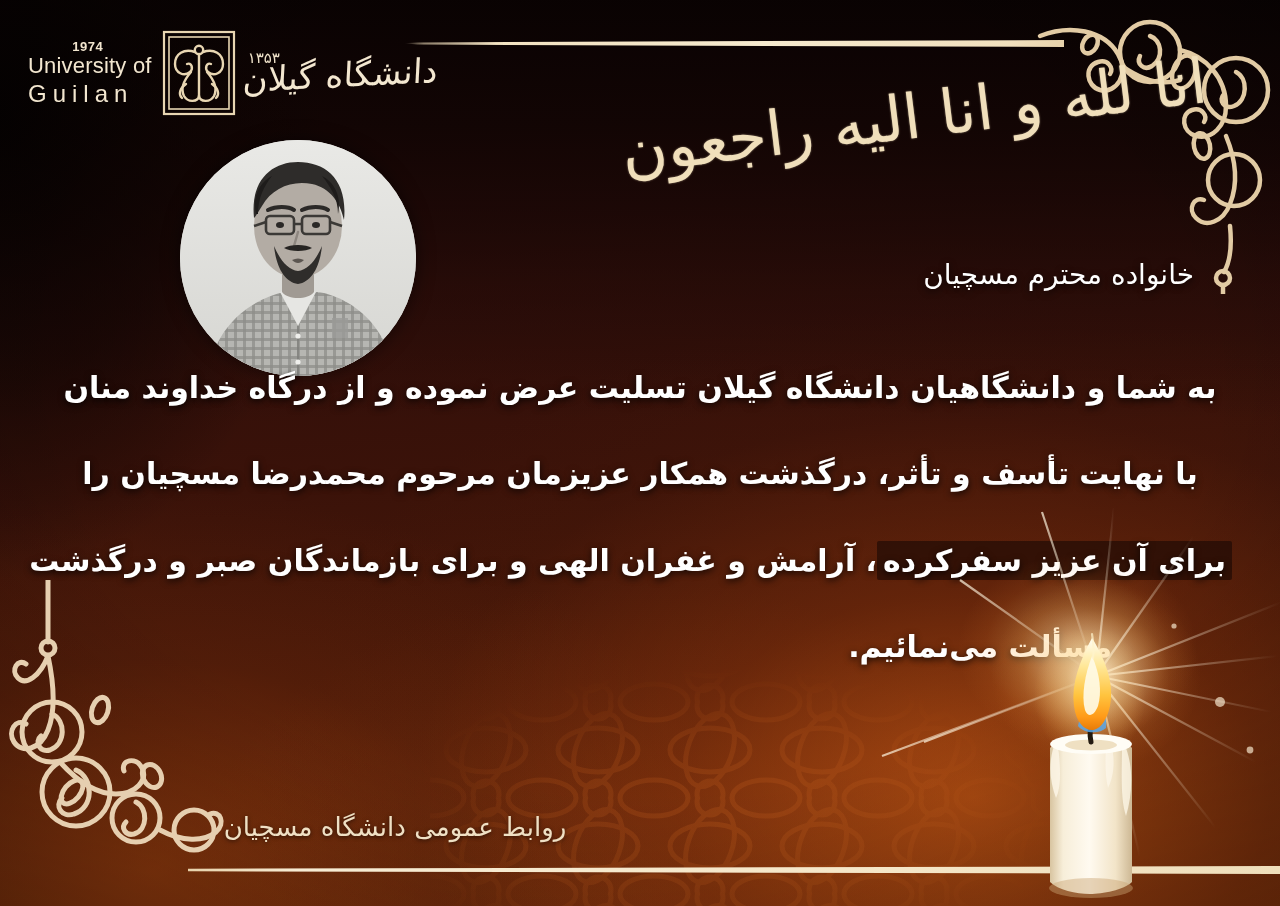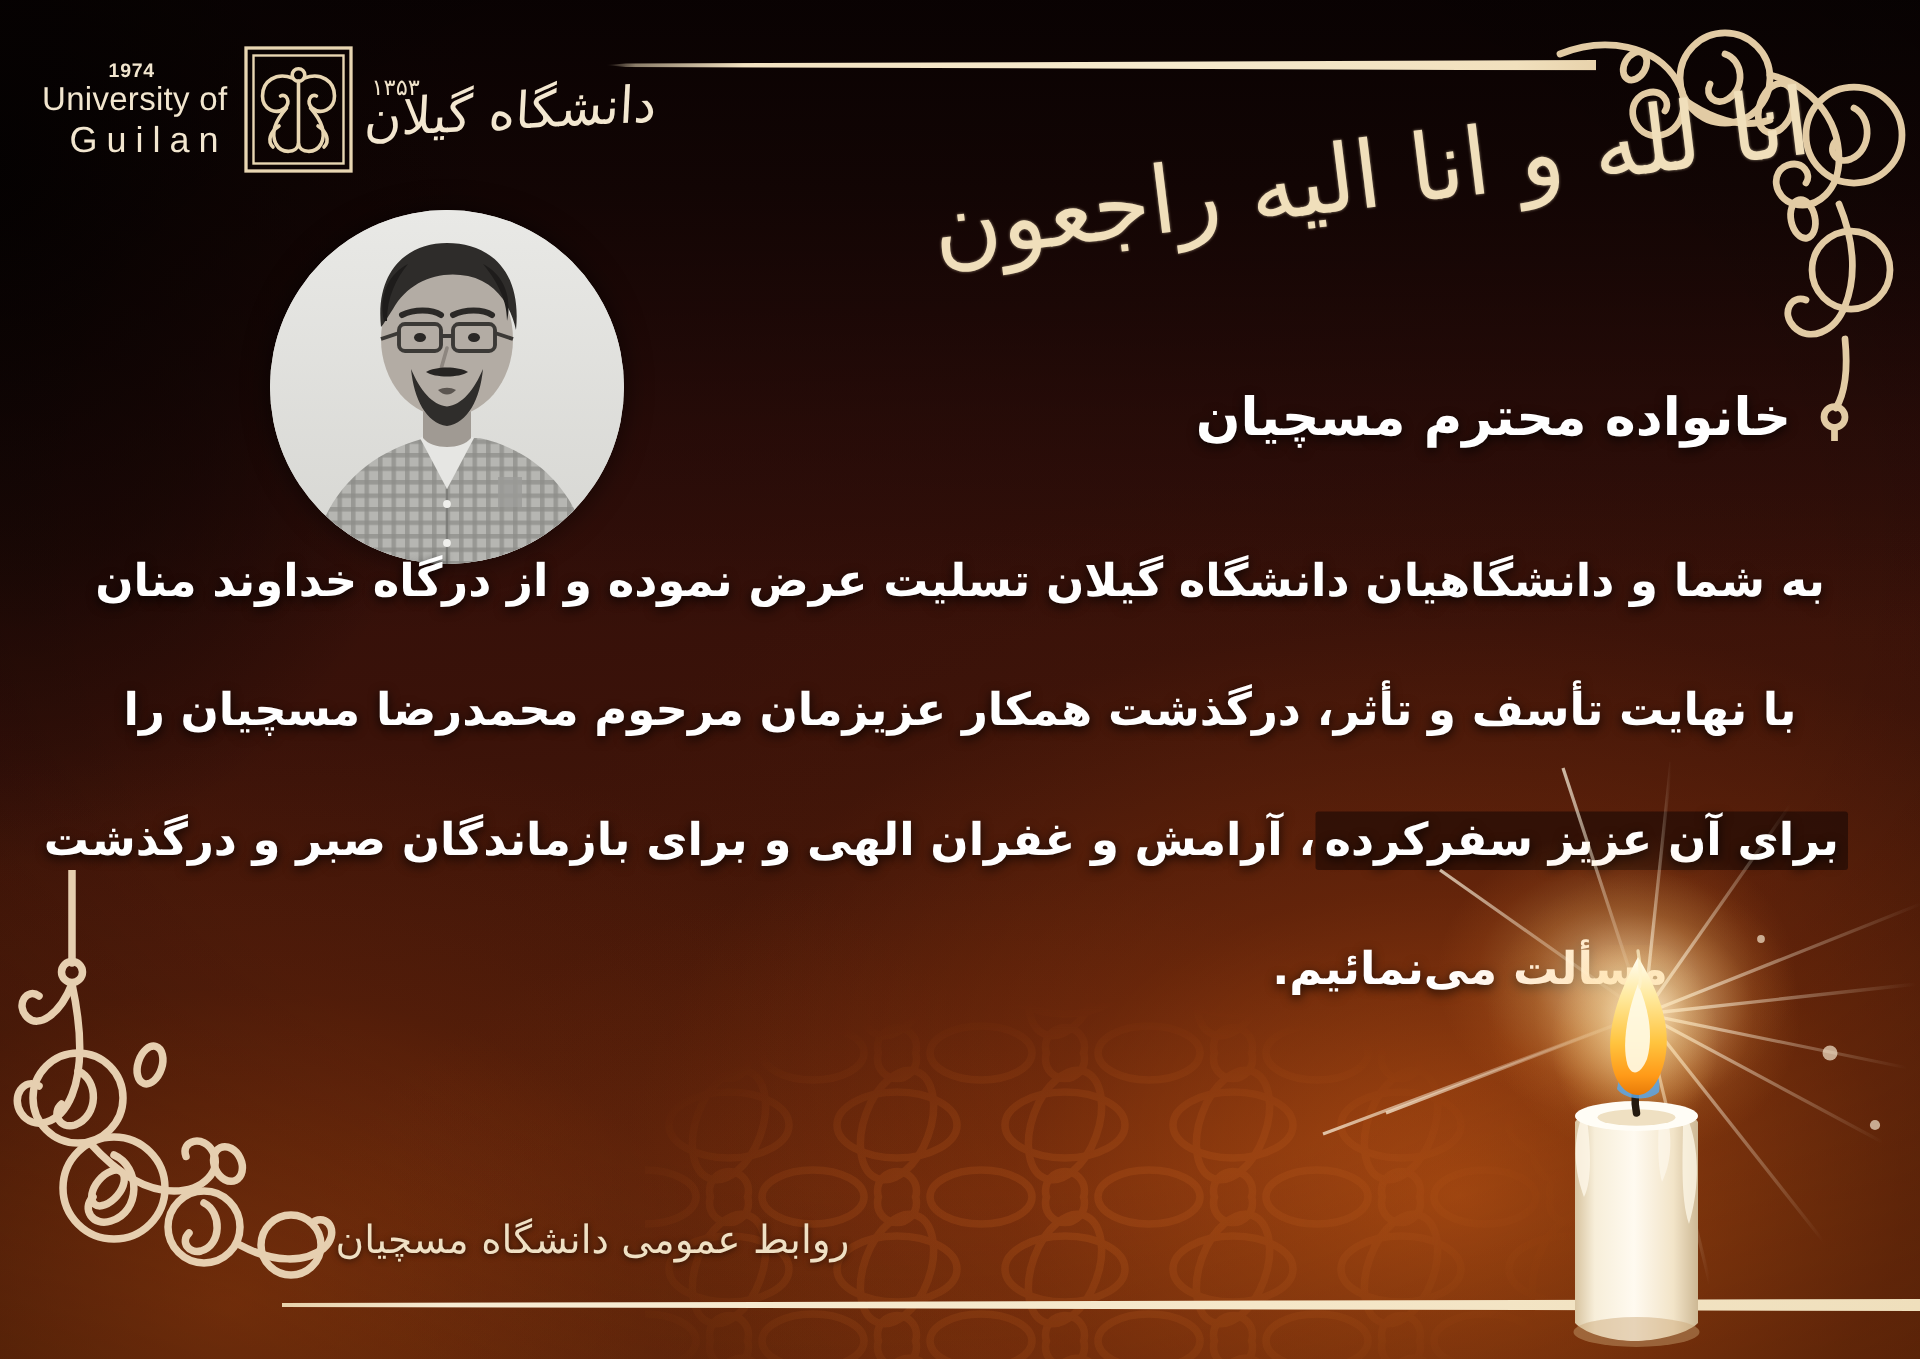--- a/index.html
+++ b/index.html
@@ -67,21 +67,21 @@
   .orn-tr{ right:0px; top:14px; width:250px; height:280px; }
   .orn-bl{ left:0px; bottom:26px; width:230px; height:300px; }
 
   
   .logo-block{
     position:absolute; left:28px; top:30px;
     display:flex; align-items:center; gap:0px;
     direction:ltr;
   }
   .logo-en{
-    display:flex; flex-direction:column; align-items:flex-end;
+    display:flex; flex-direction:column; align-items:flex-start;
     color:#f2e6cf; line-height:1;
     font-family:"Liberation Sans", sans-serif;
     margin-right:10px;
   }
   .logo-year-en{
     font-size:13px; letter-spacing:.5px; color:#f2e6cf;
     margin-bottom:2px; margin-right:4px; font-weight:700;
     align-self:center;
   }
   .logo-univ{ font-size:22px; font-weight:400; letter-spacing:.2px; }
@@ -128,21 +128,21 @@
     overflow:hidden;
     background:#cfcfcb;
     box-shadow:0 0 18px rgba(0,0,0,.55);
   }
   .portrait svg{width:100%;height:100%;display:block;}
 
   
   .headline{
     position:absolute; right:86px; top:258px;
     color:#fff; direction:rtl; text-align:right;
-    font-size:35px; font-weight:700; line-height:1.2;
+    font-size:28px; font-weight:400; line-height:1.2;
     font-family:"DejaVu Sans", sans-serif;
     letter-spacing:-.5px;
     text-shadow:0 2px 7px rgba(0,0,0,.75);
     white-space:nowrap;
   }
 
   .body-lines{
     position:absolute; left:48px; right:48px; top:372px;
     direction:rtl; text-align:center;
     color:#fff;

